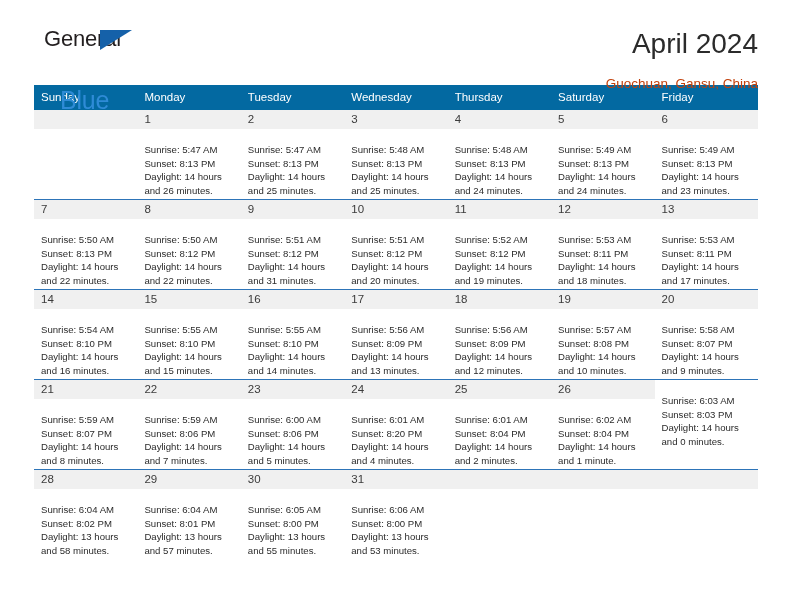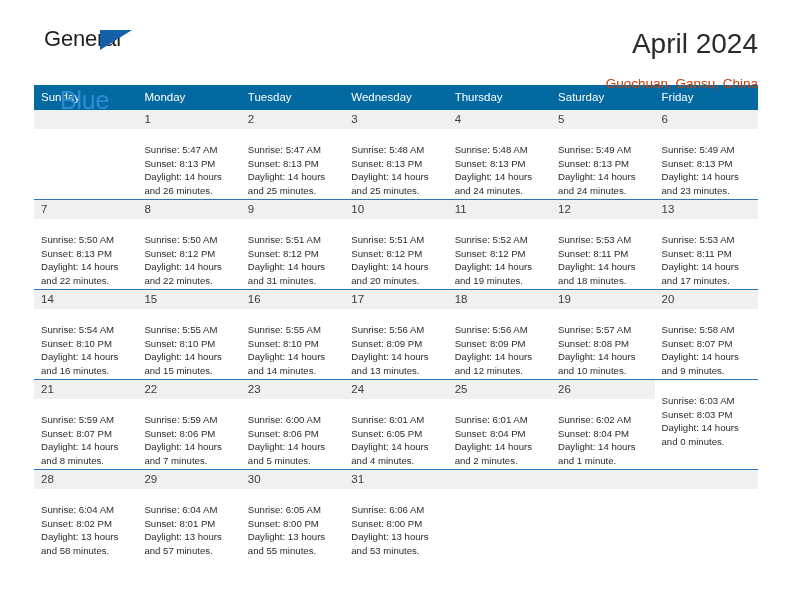--- a/index.html
+++ b/index.html
@@ -383,21 +383,21 @@
               <div>Sunrise: 6:00 AM</div>
               <div>Sunset: 8:06 PM</div>
               <div>Daylight: 14 hours</div>
               <div>and 5 minutes.</div>
             </div>
           </div>
           <div class="day-cell">
             <div class="day-num">24</div>
             <div class="day-body">
               <div>Sunrise: 6:01 AM</div>
-              <div>Sunset: 6:05 PM</div>
+              <div>Sunset: 8:20 PM</div>
               <div>Daylight: 14 hours</div>
               <div>and 4 minutes.</div>
             </div>
           </div>
           <div class="day-cell">
             <div class="day-num">25</div>
             <div class="day-body">
               <div>Sunrise: 6:01 AM</div>
               <div>Sunset: 8:04 PM</div>
               <div>Daylight: 14 hours</div>

